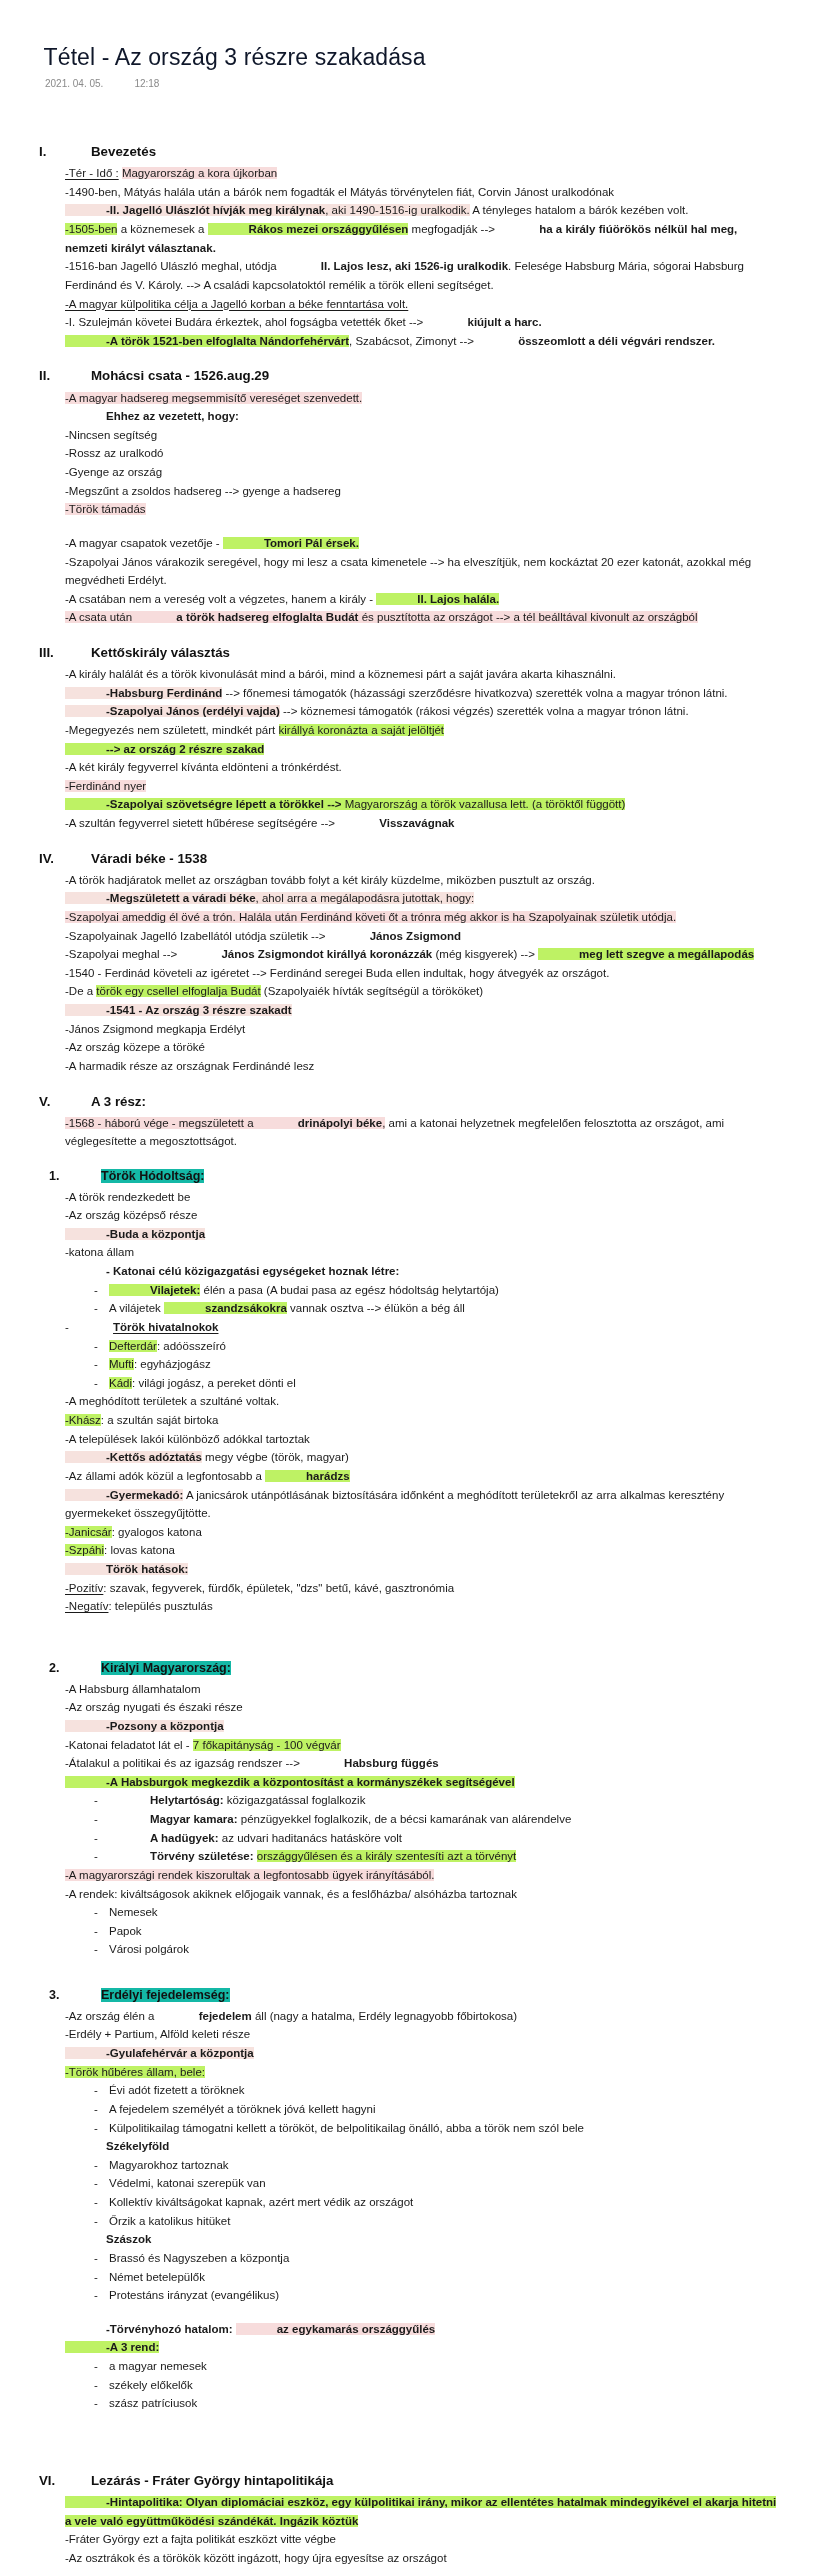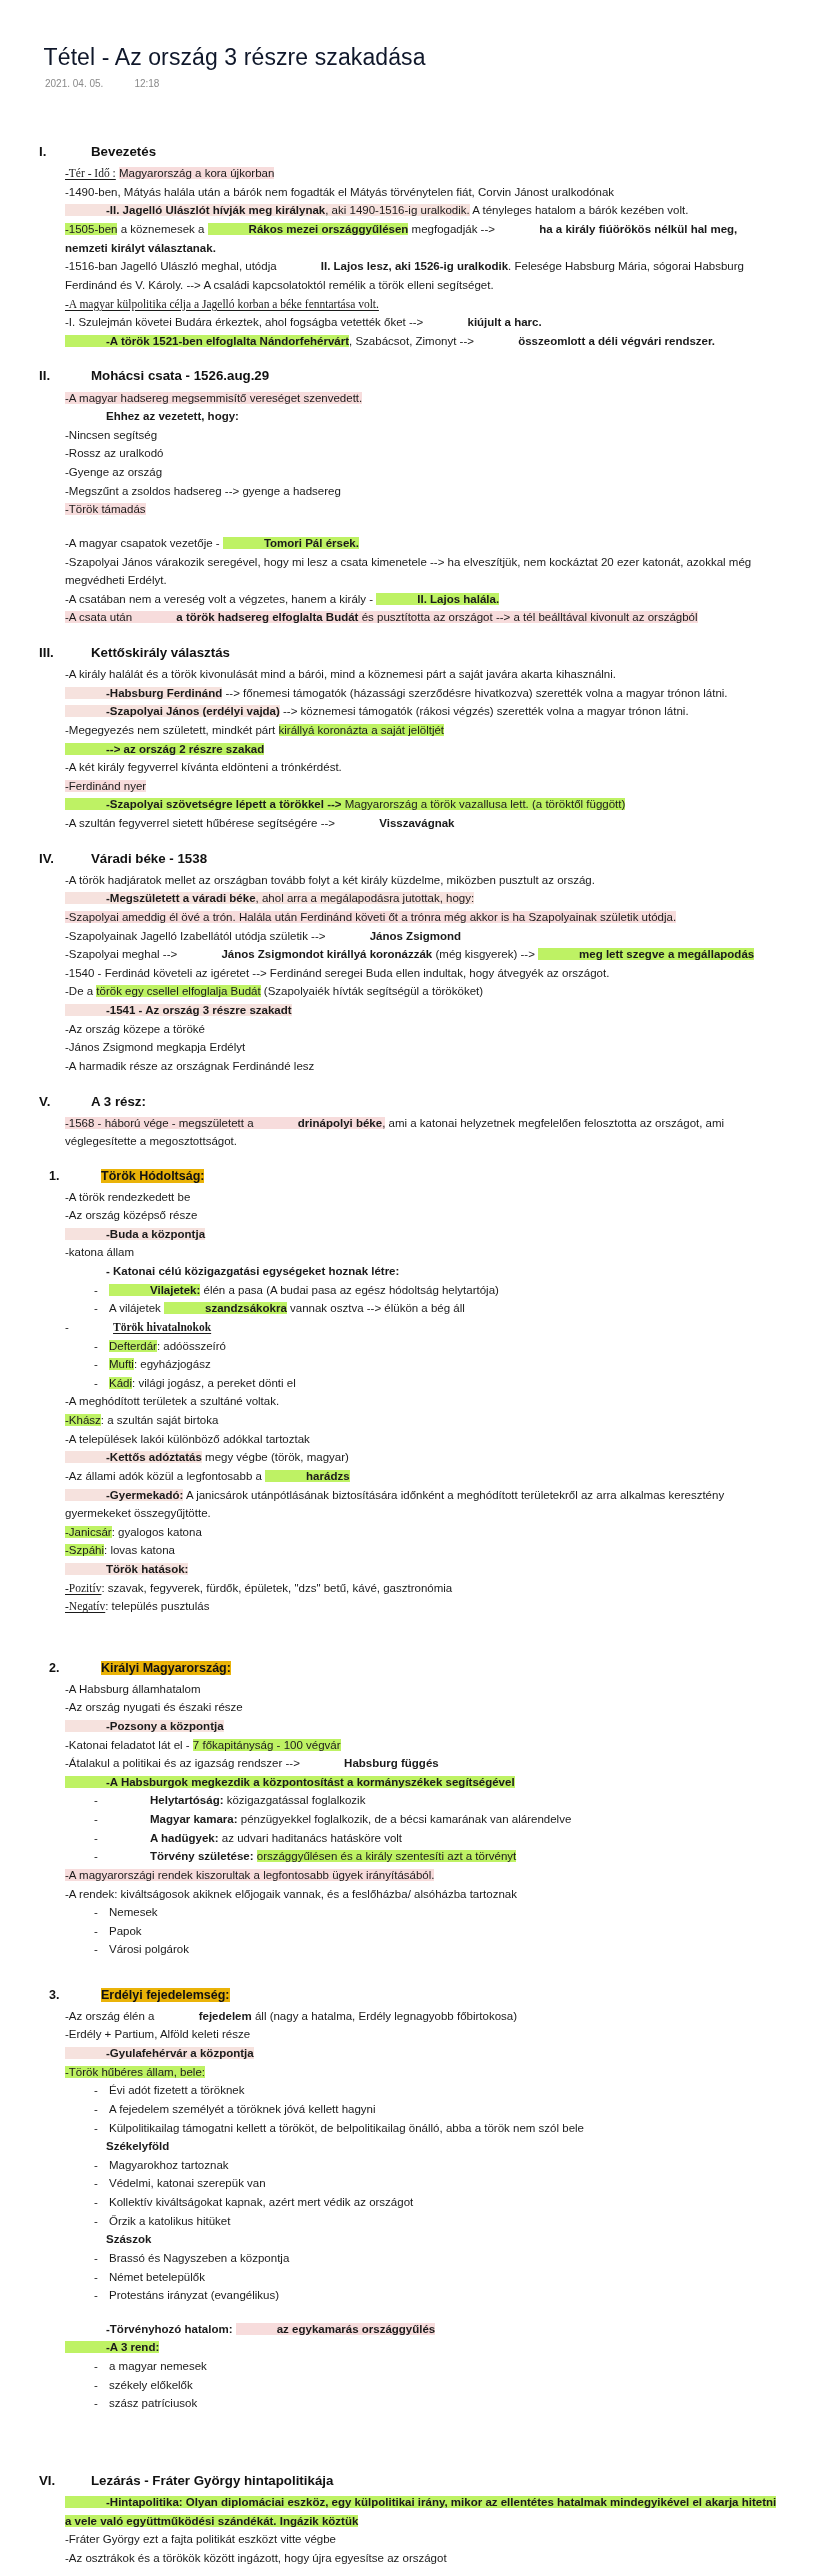--- a/index.html
+++ b/index.html
@@ -85,23 +85,23 @@
     position: absolute;
     left: 6px;
     top: 0;
   }
   .gap { height: 15px; }
   .gap-lg { height: 26px; }
   .gap-xl { height: 42px; }
 
   
   b, strong { font-weight: bold; padding-left: 41px; }
-  u { text-decoration: underline; text-underline-offset: 1.5px; font-family: Liberation Serif, serif; }
+  u { text-decoration: underline; text-underline-offset: 1.5px; }
   .hl-pink  { background: #f7dcdc; }
-  .hl-pink2 { background: #eab308; }
+  .hl-pink2 { background: #14b8a6; }
   .hl-rose  { background: #f6e2de; }
   .hl-lav   { background: #bef264; }
 </style>
 </head>
 <body>
 
 <div class="page">
 
   <h1 class="doc-title">Tétel - Az ország 3 részre szakadása</h1>
   <div class="meta-row">
@@ -162,22 +162,22 @@
       <span class="num">IV.</span><span>Váradi béke - 1538</span>
     </h2>
     <p class="line">-A török hadjáratok mellet az országban tovább folyt a két király küzdelme, miközben pusztult az ország.</p>
     <p class="line"><span class="hl-rose"><b>-Megszületett a váradi béke</b>, ahol arra a megálapodásra jutottak, hogy:</span></p>
     <p class="line"><span class="hl-pink">-Szapolyai ameddig él övé a trón. Halála után Ferdinánd követi őt a trónra még akkor is ha Szapolyainak születik utódja.</span></p>
     <p class="line">-Szapolyainak Jagelló Izabellától utódja születik --&gt; <b>János Zsigmond</b></p>
     <p class="line">-Szapolyai meghal --&gt; <b>János Zsigmondot királlyá koronázzák</b> (még kisgyerek) --&gt; <span class="hl-lav"><b>meg lett szegve a megállapodás</b></span></p>
     <p class="line">-1540 - Ferdinád követeli az igéretet --&gt; Ferdinánd seregei Buda ellen indultak, hogy átvegyék az országot.</p>
     <p class="line">-De a <span class="hl-lav">török egy csellel elfoglalja Budát</span> (Szapolyaiék hívták segítségül a törököket)</p>
     <p class="line"><span class="hl-rose"><b>-1541 - Az ország 3 részre szakadt</b></span></p>
+    <p class="line">-János Zsigmond megkapja Erdélyt</p>
     <p class="line">-Az ország közepe a töröké</p>
-    <p class="line">-János Zsigmond megkapja Erdélyt</p>
     <p class="line">-A harmadik része az országnak Ferdinándé lesz</p>
 
     <div class="gap"></div>
 
     <h2 class="sec">
       <span class="num">V.</span><span>A 3 rész:</span>
     </h2>
     <p class="line"><span class="hl-pink">-1568 - háború vége -  megszületett a <b>drinápolyi béke</b>,</span> ami a katonai helyzetnek megfelelően felosztotta az országot, ami véglegesítette a megosztottságot.</p>
 
     <div class="gap"></div>

